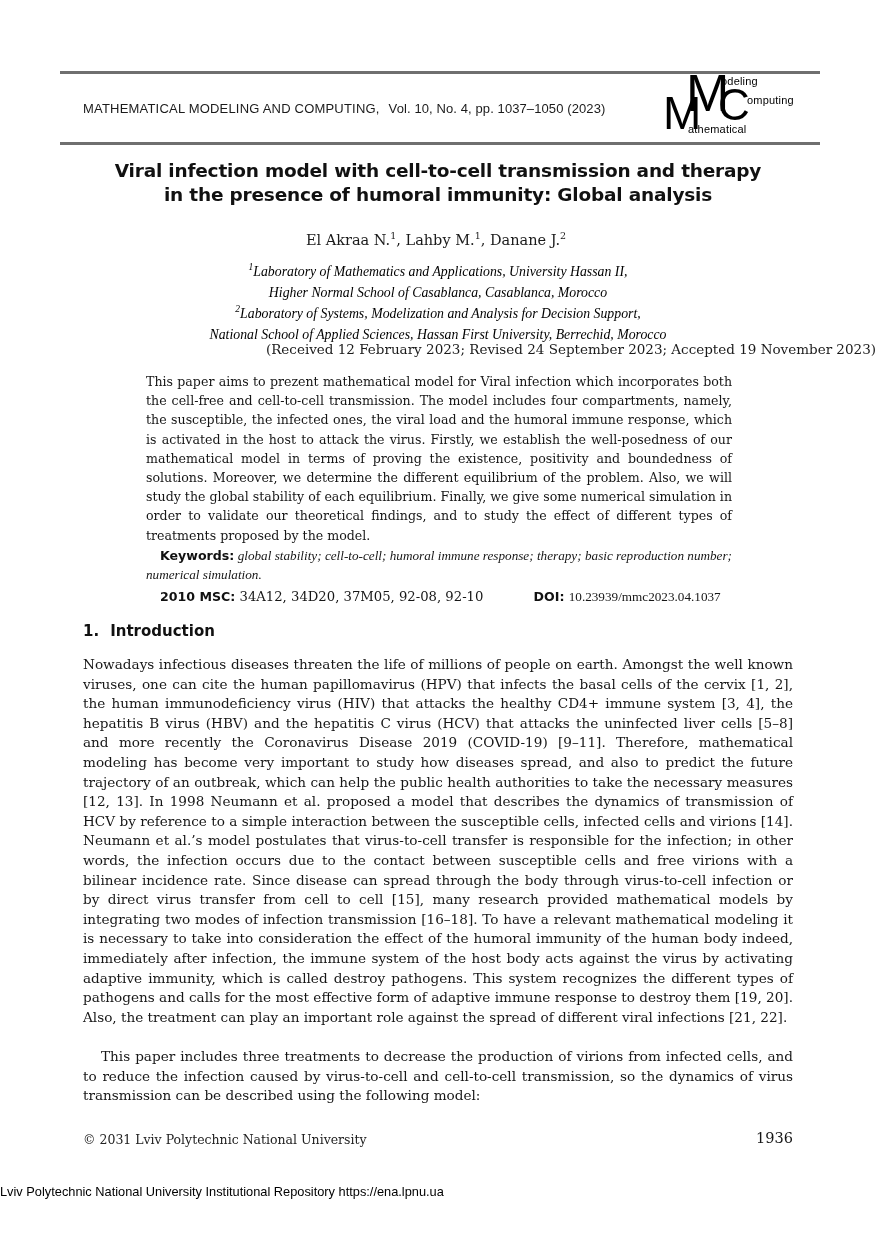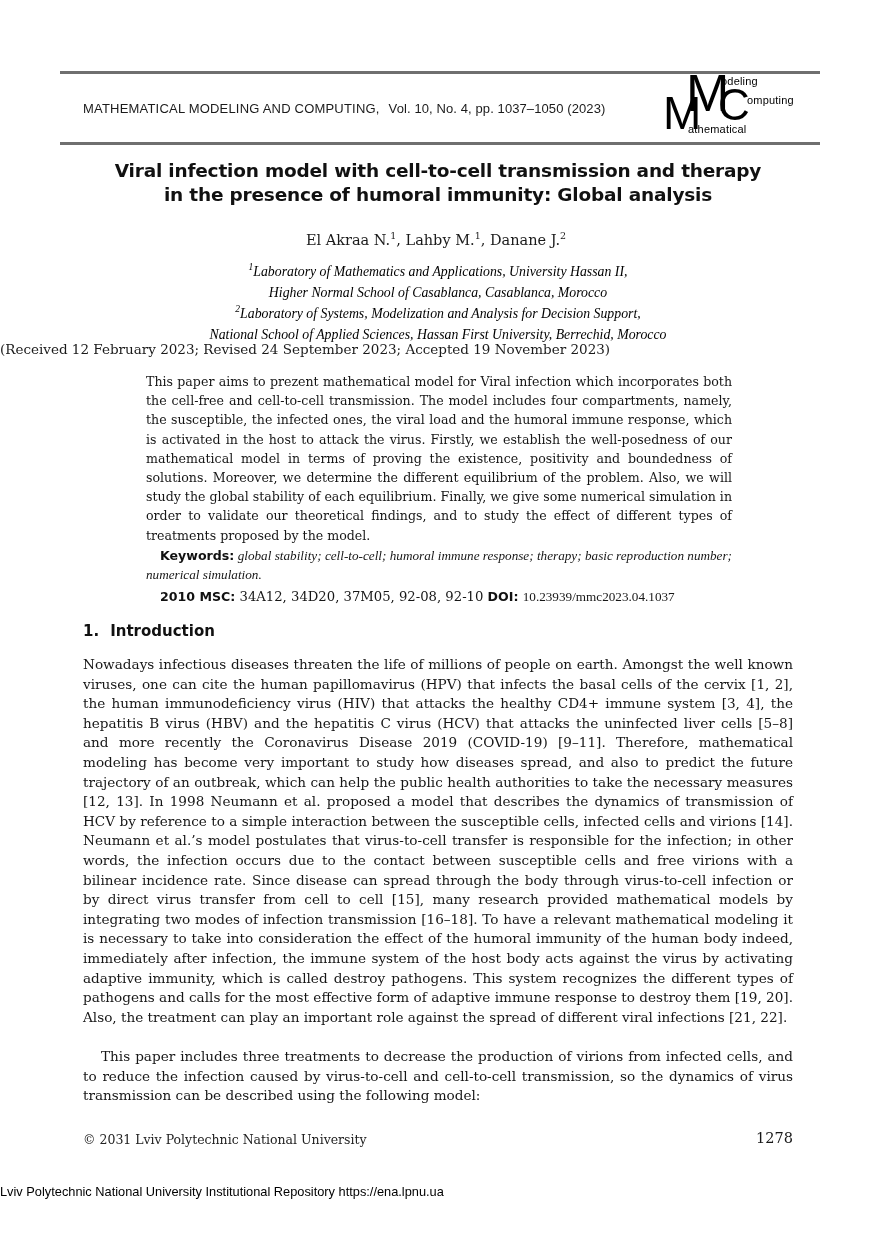--- a/index.html
+++ b/index.html
@@ -51,21 +51,21 @@
   }
   .authors sup, .affil sup { font-size:9.5px; }
   .affiliations {
     position:absolute; top:259px; left:0; right:0;
     text-align:center;
     font-family:"Liberation Serif", serif; font-style:italic;
     font-size:13.8px; line-height:16.5px; color:#000000;
   }
   .history {
     position:absolute; top:341px; left:0; right:0;
-    text-align:left; font-size:13.5px; color:#1a1a1a;
+    text-align:right; font-size:13.5px; color:#1a1a1a;
   }
 
   
   .abstract {
     position:absolute; top:372px; left:146px; width:586px;
     text-align:justify; font-size:12.6px; line-height:19.2px; color:#161616;
   }
   .keywords {
     position:absolute; top:546px; left:146px; width:586px;
     text-align:justify; text-indent:14px;
@@ -73,21 +73,21 @@
     font-size:13.2px; line-height:19px; color:#161616;
   }
   .label-sf {
     font-family:"DejaVu Sans", sans-serif; font-style:normal;
     font-weight:bold; font-size:12.6px; color:#111;
   }
   .msc-row {
     position:absolute; top:589px; left:160px; width:572px;
     font-size:13.2px; color:#161616; white-space:nowrap;
   }
-  .msc-row .doi-label { }
+  .msc-row .doi-label { margin-left:46px; }
   .doi-value { font-family:Liberation Serif, serif; font-size:13.2px; }
 
   
   .section-heading {
     position:absolute; top:622px; left:83px;
     font-family:"DejaVu Sans", sans-serif; font-weight:bold;
     font-size:15px; color:#111;
   }
   .section-heading .sec-title { margin-left:11px; }
   .body-text {
@@ -170,16 +170,16 @@
   <div class="section-heading">
     <span>1.</span><span class="sec-title">Introduction</span>
   </div>
 
   <div class="body-text">
     <p>Nowadays infectious diseases threaten the life of millions of people on earth. Amongst the well known viruses, one can cite the human papillomavirus (HPV) that infects the basal cells of the cervix [1, 2], the human immunodeficiency virus (HIV) that attacks the healthy CD4+ immune system [3, 4], the hepatitis B virus (HBV) and the hepatitis C virus (HCV) that attacks the uninfected liver cells [5–8] and more recently the Coronavirus Disease 2019 (COVID-19) [9–11]. Therefore, mathematical modeling has become very important to study how diseases spread, and also to predict the future trajectory of an outbreak, which can help the public health authorities to take the necessary measures [12, 13]. In 1998 Neumann et al. proposed a model that describes the dynamics of transmission of HCV by reference to a simple interaction between the susceptible cells, infected cells and virions [14]. Neumann et al.’s model postulates that virus-to-cell transfer is responsible for the infection; in other words, the infection occurs due to the contact between susceptible cells and free virions with a bilinear incidence rate. Since disease can spread through the body through virus-to-cell infection or by direct virus transfer from cell to cell [15], many research provided mathematical models by integrating two modes of infection transmission [16–18]. To have a relevant mathematical modeling it is necessary to take into consideration the effect of the humoral immunity of the human body indeed, immediately after infection, the immune system of the host body acts against the virus by activating adaptive immunity, which is called destroy pathogens. This system recognizes the different types of pathogens and calls for the most effective form of adaptive immune response to destroy them [19, 20]. Also, the treatment can play an important role against the spread of different viral infections [21, 22].</p>
     <p class="indent">This paper includes three treatments to decrease the production of virions from infected cells, and to reduce the infection caused by virus-to-cell and cell-to-cell transmission, so the dynamics of virus transmission can be described using the following model:</p>
   </div>
 
   <div class="footer-copyright">© 2031 Lviv Polytechnic National University</div>
-  <div class="footer-page">1278</div>
+  <div class="footer-page">1936</div>
   <div class="repository-line">Lviv Polytechnic National University Institutional Repository https://ena.lpnu.ua</div>
 
 </div>
 
 </body></html>

